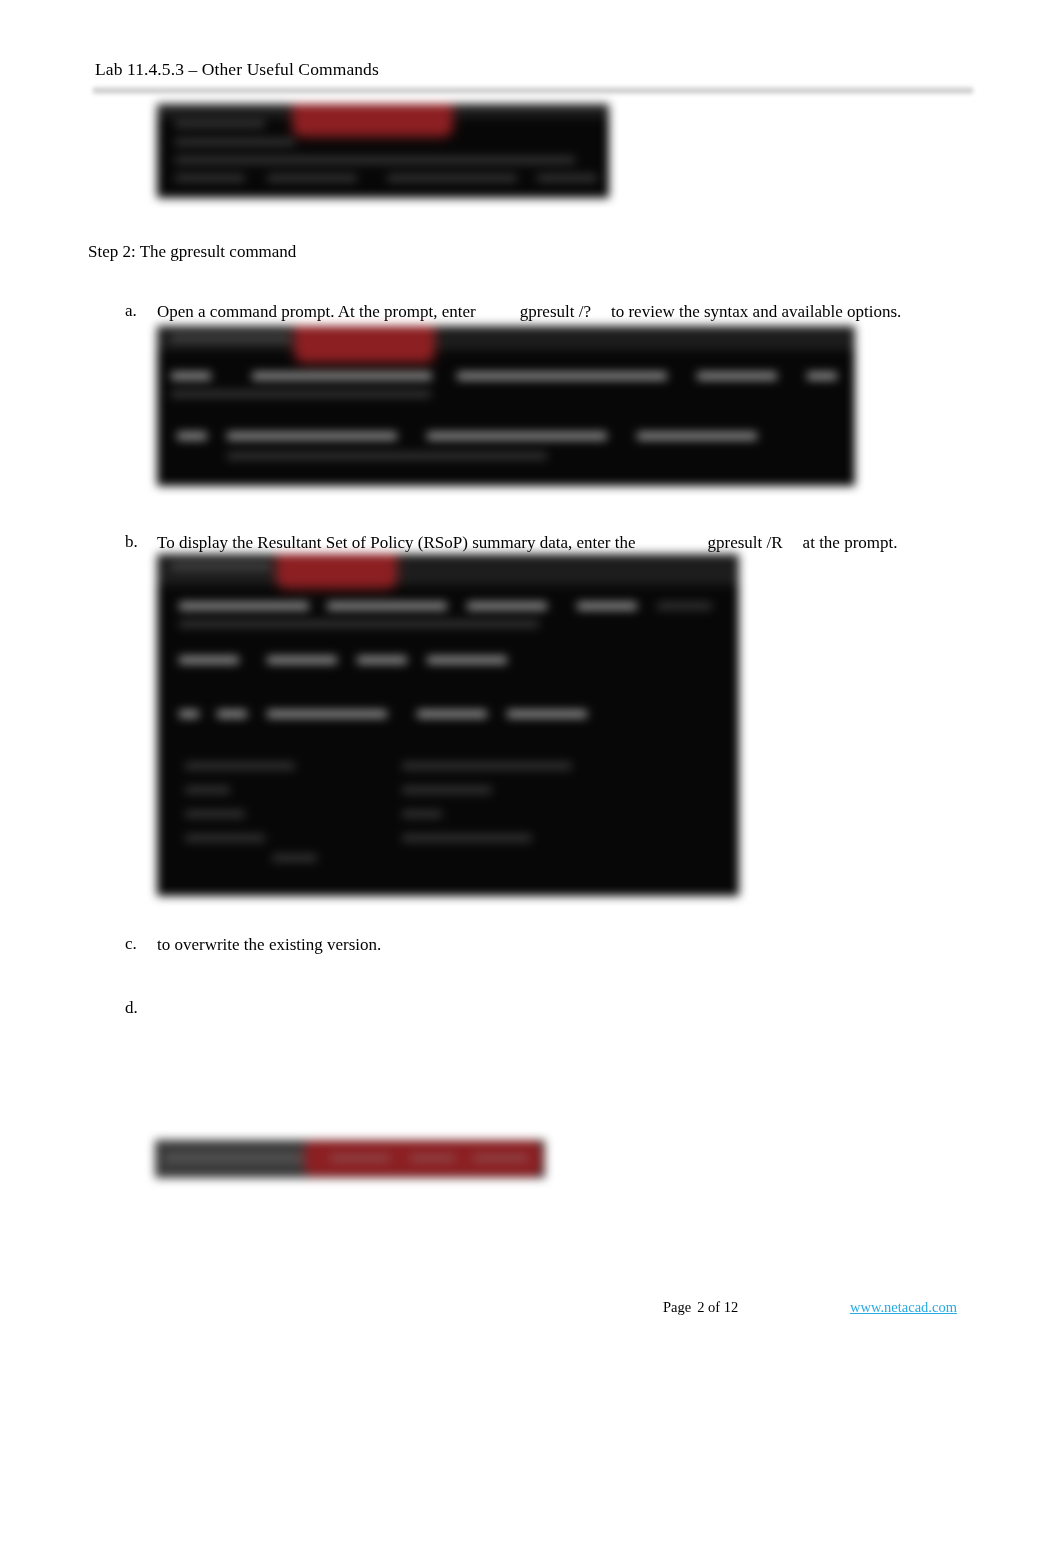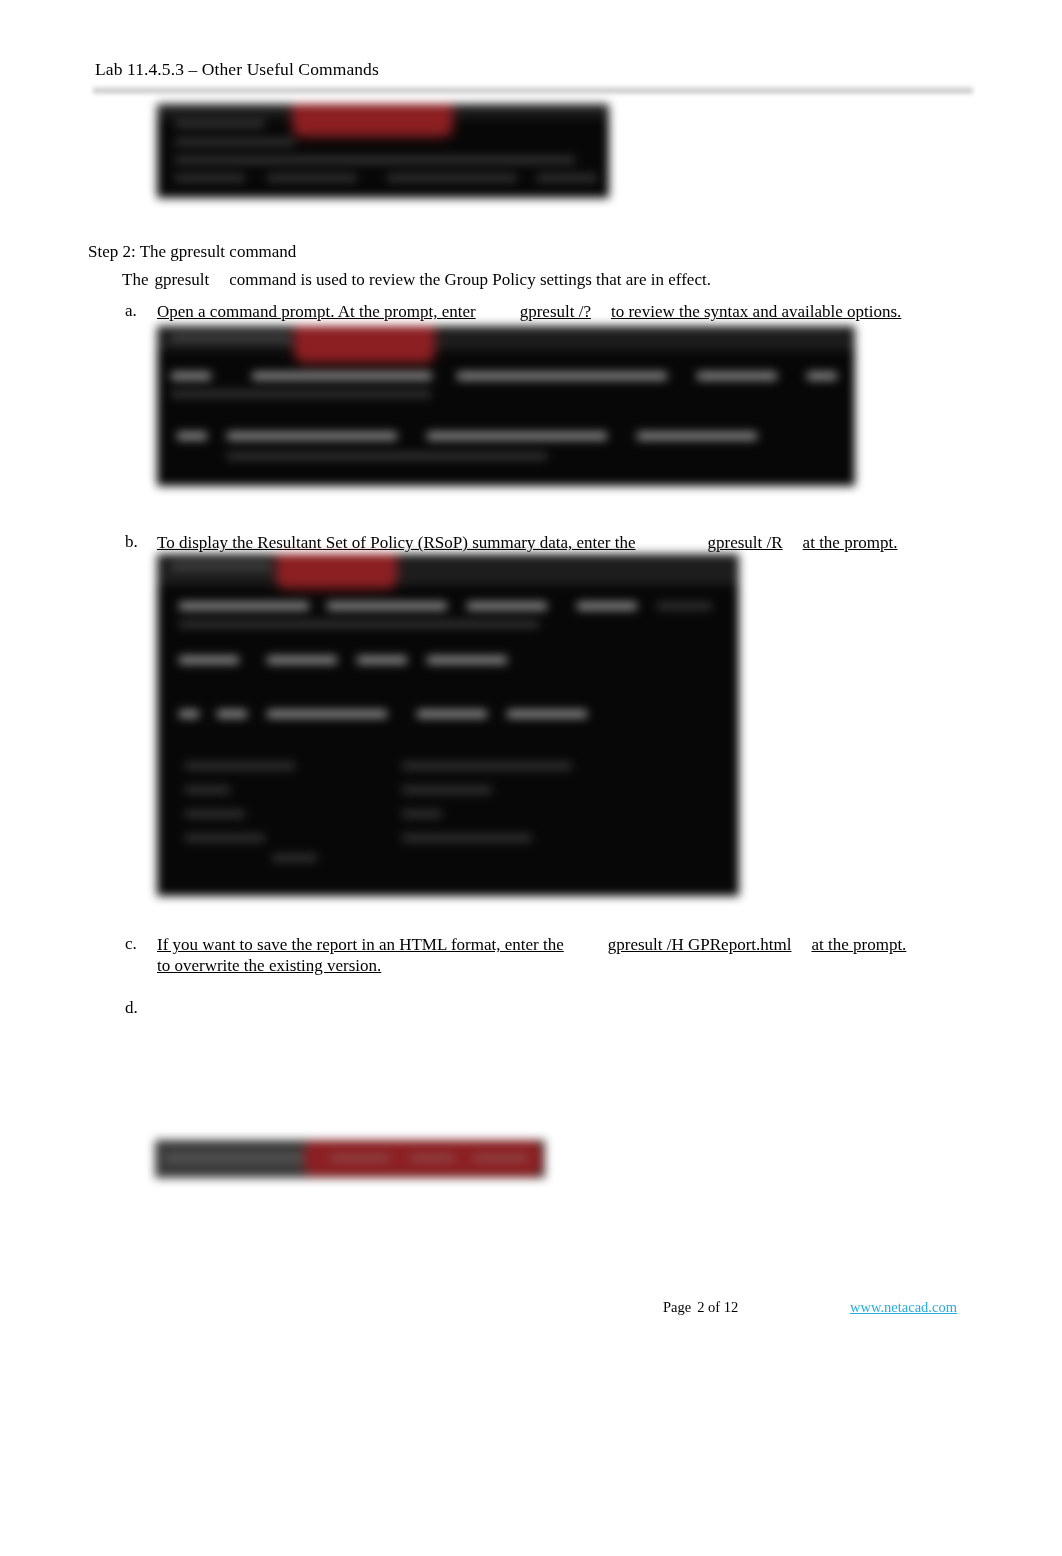--- a/index.html
+++ b/index.html
@@ -75,21 +75,20 @@
   .list-marker {
     position: absolute;
     left: 0;
     top: 0;
     width: 30px;
     text-align: left;
   }
   .list-body {
     margin-left: 32px;
     line-height: 21px;
-    text-decoration: underline;
   }
   .nowrap { white-space: nowrap; }
 
   .item-a { left: 125px; top: 301px; width: 830px; }
   .item-b { left: 125px; top: 532px; width: 830px; }
   .item-c { left: 125px; top: 934px; width: 860px; }
   .item-d { left: 125px; top: 998px; width: 860px; }
 
   
   .shot {
@@ -183,23 +182,20 @@
     <div class="term-line dim" style="left:18px; top:52px; width:400px;"></div>
     <div class="term-line dim" style="left:18px; top:70px; width:70px;"></div>
     <div class="term-line dim" style="left:110px; top:70px; width:90px;"></div>
     <div class="term-line dim" style="left:230px; top:70px; width:130px;"></div>
     <div class="term-line dim" style="left:380px; top:70px; width:60px;"></div>
     <div class="redbox" style="left:138px; top:-6px; width:155px; height:36px;"></div>
   </div>
 
   <div class="step-title">Step 2: The gpresult command</div>
 
-  <div class="intro-line">
-    <span>The</span><span class="gap-sm"></span><span>gpresult</span><span class="gap-md"></span><span>command is used to review the Group Policy settings that are in effect.</span>
-  </div>
 
   <div class="list-item item-a">
     <span class="list-marker">a.</span>
     <div class="list-body nowrap">
       <span>Open a command prompt. At the prompt, enter</span><span class="gap-lg"></span><span>gpresult /?</span><span class="gap-md"></span><span>to review the syntax and available options.</span>
     </div>
   </div>
 
   <div class="shot" id="shot-2">
     <div class="shot-inner"></div>
@@ -254,23 +250,20 @@
     <div class="term-line dim" style="left:28px; top:280px; width:80px;"></div>
     <div class="term-line dim" style="left:245px; top:280px; width:130px;"></div>
     <div class="term-line dim" style="left:115px; top:300px; width:45px;"></div>
 
     <div class="redbox" style="left:122px; top:-12px; width:115px; height:44px;"></div>
   </div>
 
   <div class="list-item item-c">
     <span class="list-marker">c.</span>
     <div class="list-body">
-      <div class="nowrap">
-        <span>If you want to save the report in an HTML format, enter the</span><span class="gap-lg"></span><span>gpresult /H GPReport.html</span><span class="gap-md"></span><span>at the prompt.</span>
-      </div>
       <div class="nowrap">to overwrite the existing version.</div>
     </div>
   </div>
 
   <div class="list-item item-d">
     <span class="list-marker">d.</span>
     <div class="list-body">
     </div>
   </div>
 

